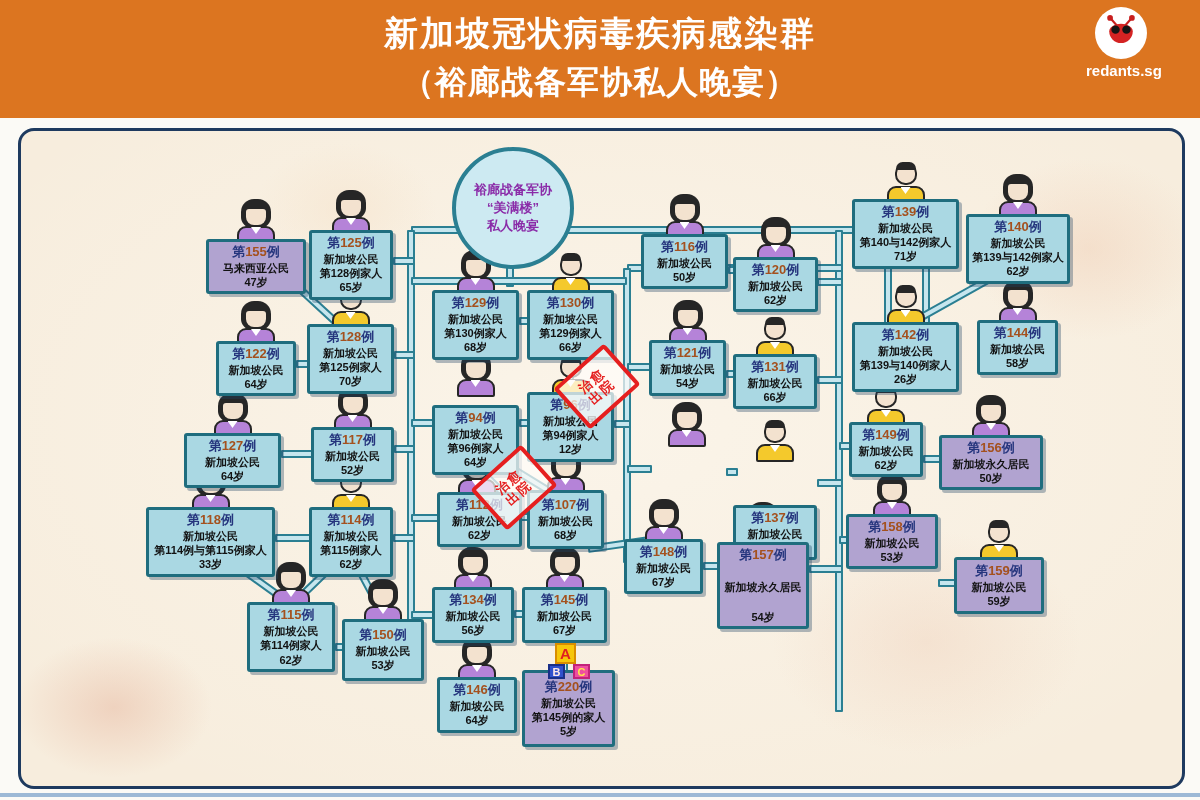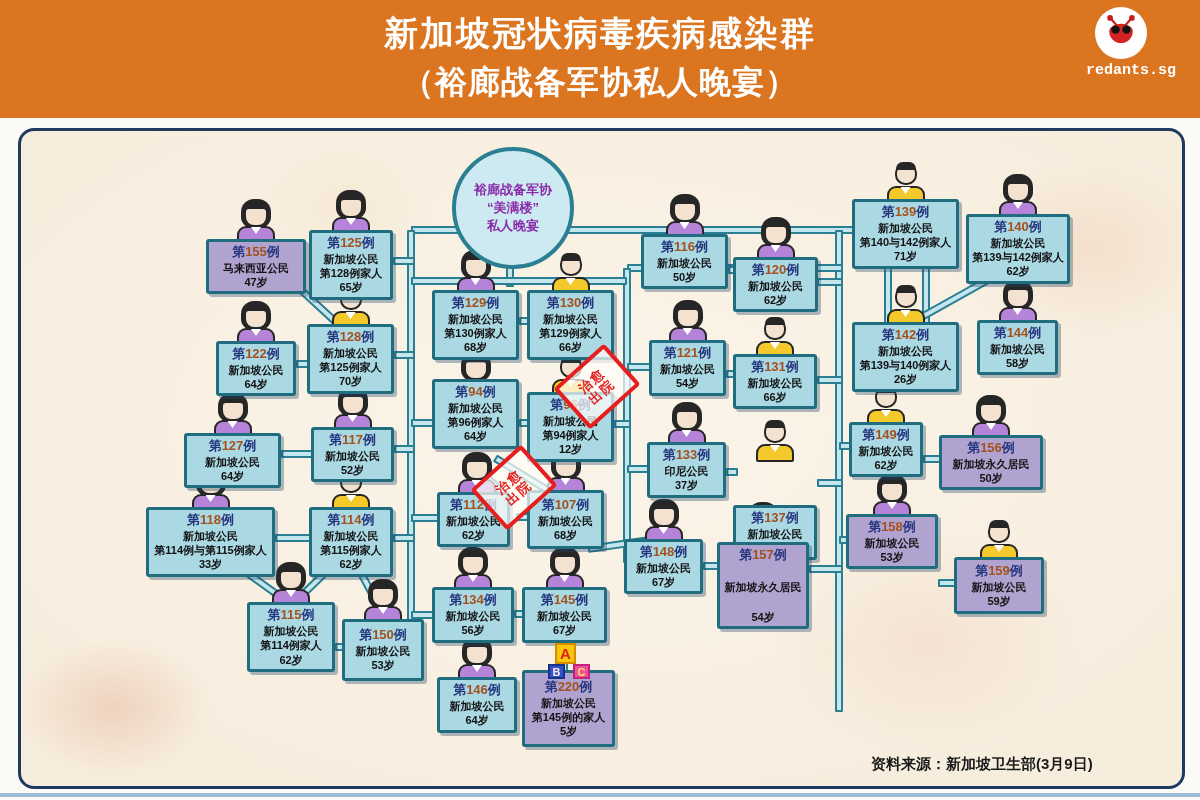--- a/index.html
+++ b/index.html
@@ -4,21 +4,21 @@
 <style>
   html,body{margin:0;padding:0;background:#fff;}
   .page{position:relative;width:1200px;height:800px;overflow:hidden;background:#fbfaf6;
         font-family:"Liberation Sans","DejaVu Sans",sans-serif;}
   
   .header{position:absolute;left:0;top:0;width:1200px;height:118px;background:#dc7520;}
   .header-title{position:absolute;left:0;right:0;top:8px;text-align:center;color:#ffffff;
         font-family:"Liberation Serif","DejaVu Serif",serif;font-weight:700;}
   .header-title .t1{font-size:34px;line-height:1.5;letter-spacing:2px;}
   .header-title .t2{font-size:32px;line-height:1.45;letter-spacing:1px;}
-  .logo{position:absolute;left:1086px;top:7px;width:70px;text-align:center;font-family:Liberation Mono, monospace;}
+  .logo{position:absolute;left:1086px;top:7px;width:70px;text-align:center;}
   .logo-circle{width:52px;height:52px;border-radius:50%;background:#fff;margin:0 auto;
         display:flex;align-items:center;justify-content:center;}
   .logo-text{color:#fff;font-weight:700;font-size:15px;margin-top:3px;}
   
   .panel{position:absolute;left:18px;top:128px;width:1161px;height:655px;
         border:3px solid #1e3a5f;border-radius:16px;overflow:hidden;
         background-color:#f7eddd;
         background-image:
           radial-gradient(140px 100px at 8% 88%, rgba(232,188,165,.55), transparent 70%),
           radial-gradient(170px 130px at 92% 18%, rgba(240,208,184,.5), transparent 70%),
@@ -120,21 +120,20 @@
       </div>
       <div class="stamp" style="left:477px;top:457px;">
         <div>治愈</div>
         <div>出院</div>
       </div>
 
       <div class="blk blkA">A</div>
       <div class="blk blkB">B</div>
       <div class="blk blkC">C</div>
 
-      <div class="source">资料来源：新加坡卫生部(3月9日)</div>
     <div class="link" style="left: 408px; top: 223px; width: 441px; transform: rotate(0deg);"></div>
         <div class="link" style="left: 836px; top: 223px; width: 478px; transform: rotate(90deg);"></div>
         <div class="link" style="left: 408px; top: 223px; width: 387px; transform: rotate(90deg);"></div>
         <div class="link" style="left: 624px; top: 261px; width: 212px; transform: rotate(0deg);"></div>
         <div class="link" style="left: 624px; top: 261px; width: 291px; transform: rotate(90deg);"></div>
         <div class="link" style="left: 507px; top: 252px; width: 24px; transform: rotate(90deg);"></div>
         <div class="link" style="left: 408px; top: 274px; width: 212px; transform: rotate(0deg);"></div>
         <div class="link" style="left: 472px; top: 274px; width: 12px; transform: rotate(90deg);"></div>
         <div class="link" style="left: 567px; top: 274px; width: 12px; transform: rotate(90deg);"></div>
         <div class="link" style="left: 390px; top: 254px; width: 18px; transform: rotate(0deg);"></div>
@@ -183,21 +182,21 @@
         <div class="link" style="left: 885px; top: 256px; width: 60px; transform: rotate(90deg);"></div>
         <div class="link" style="left: 923px; top: 256px; width: 60px; transform: rotate(90deg);"></div>
         <div class="link" style="left: 908px; top: 316px; width: 88.193px; transform: rotate(-29.1808deg);"></div>
         <div class="link" style="left: 1008px; top: 271px; width: 43px; transform: rotate(90deg);"></div>
         <div class="person" style="left: 450.5px; top: 349px;">
           <div class="f-hair"></div>
           <div class="f-face"></div>
           <div class="p-body purple-shirt"></div>
           <div class="collar"></div>
         </div>
-        <div class="case-box blue" style="left: 429px; top: 376px; width: 87px; min-height: 66px;">
+        <div class="case-box blue" style="left: 429px; top: 402px; width: 87px; min-height: 66px;">
           <div class="case-title"><span>第</span><span class="num">94</span><span>例</span></div>
           <div class="case-line">新加坡公民</div>
           <div class="case-line">第96例家人</div>
           <div class="case-line">64岁</div>
         </div>
         <div class="person" style="left: 545.5px; top: 349px;">
           <div class="m-face"></div>
           <div class="m-hair"></div>
           <div class="p-body yellow-shirt"></div>
           <div class="collar"></div>
@@ -218,21 +217,21 @@
           <div class="case-title"><span>第</span><span class="num">107</span><span>例</span></div>
           <div class="case-line">新加坡公民</div>
           <div class="case-line">68岁</div>
         </div>
         <div class="person" style="left: 451.5px; top: 449px;">
           <div class="f-hair"></div>
           <div class="f-face"></div>
           <div class="p-body purple-shirt"></div>
           <div class="collar"></div>
         </div>
-        <div class="case-box blue" style="left: 434px; top: 489px; width: 73px; min-height: 54px; text-align: center;">
+        <div class="case-box blue" style="left: 434px; top: 489px; width: 85px; min-height: 54px; text-align: center;">
           <div class="case-title"><span>第</span><span class="num">112</span><span>例</span></div>
           <div class="case-line">新加坡公民</div>
           <div class="case-line">62岁</div>
         </div>
         <div class="person" style="left: 326px; top: 464px;">
           <div class="m-face"></div>
           <div class="m-hair"></div>
           <div class="p-body yellow-shirt"></div>
           <div class="collar"></div>
         </div>
@@ -389,25 +388,20 @@
         <div class="case-box blue" style="left: 730px; top: 351px; width: 84px; min-height: 53px;">
           <div class="case-title"><span>第</span><span class="num">131</span><span>例</span></div>
           <div class="case-line">新加坡公民</div>
           <div class="case-line">66岁</div>
         </div>
         <div class="person" style="left: 661.5px; top: 399px;">
           <div class="f-hair"></div>
           <div class="f-face"></div>
           <div class="p-body purple-shirt"></div>
           <div class="collar"></div>
-        </div>
-        <div class="case-box blue" style="left: 644px; top: 439px; width: 79px; min-height: 56px;">
-          <div class="case-title"><span>第</span><span class="num">133</span><span>例</span></div>
-          <div class="case-line">印尼公民</div>
-          <div class="case-line">37岁</div>
         </div>
         <div class="person" style="left: 448px; top: 544px;">
           <div class="f-hair"></div>
           <div class="f-face"></div>
           <div class="p-body purple-shirt"></div>
           <div class="collar"></div>
         </div>
         <div class="case-box blue" style="left: 429px; top: 584px; width: 82px; min-height: 56px;">
           <div class="case-title"><span>第</span><span class="num">134</span><span>例</span></div>
           <div class="case-line">新加坡公民</div>

